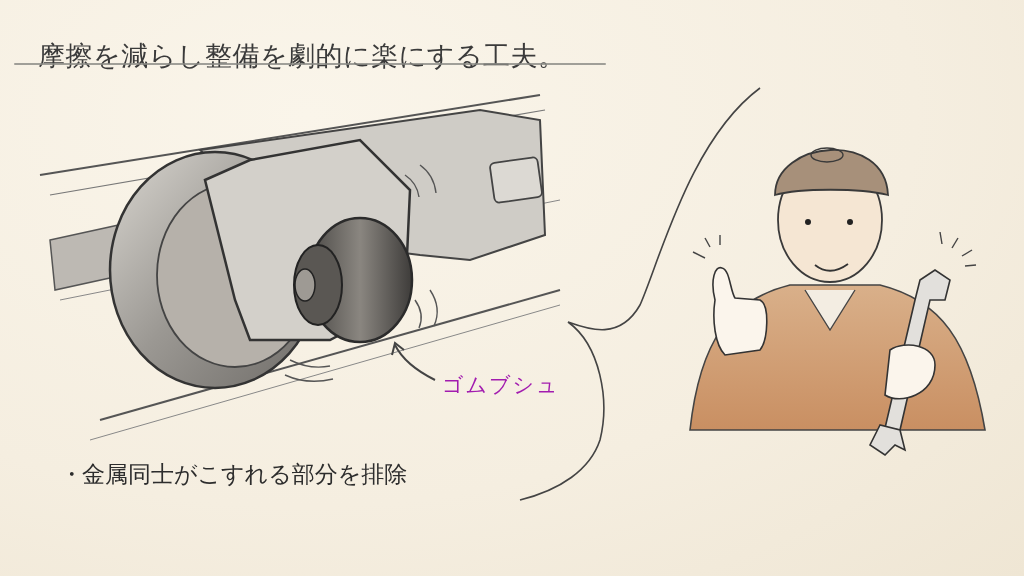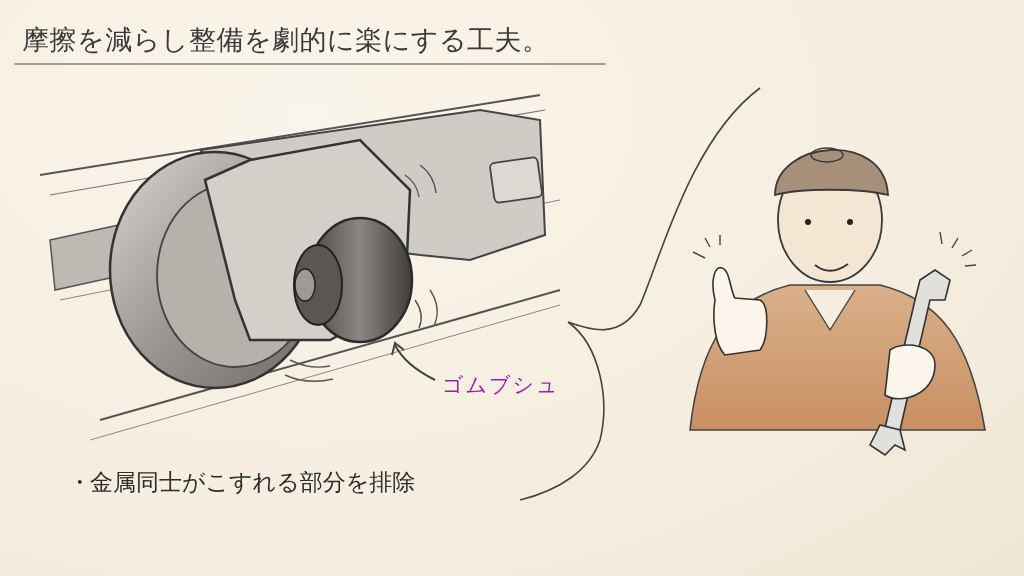--- a/index.html
+++ b/index.html
@@ -1,25 +1,25 @@
 <!DOCTYPE html>
 <html><head>
 <meta charset="utf-8">
 <style>
   html,body{margin:0;padding:0;}
   body{width:1024px;height:576px;overflow:hidden;background:#f7f1e4;position:relative;
        font-family:"DejaVu Sans","Liberation Sans",sans-serif;color:#333;}
   .paper{position:absolute;inset:0;background:
       radial-gradient(ellipse at 30% 20%, #faf5ea 0%, #f5eee0 60%, #efe6d4 100%);}
   .title{position:absolute;left:22px;top:22px;font-size:27px;color:#3a3a3a;letter-spacing:0.5px;
-         font-weight:normal;margin:0;}
+         font-weight:normal;margin:16px;}
   .title-rule{position:absolute;left:14px;top:63px;width:592px;height:2px;background:#8a8a85;
               border-radius:2px;opacity:.8;}
   .illus{position:absolute;left:0;top:0;}
-  .bullets{position:absolute;left:56px;top:452px;margin:12px;padding:0;list-style:none;}
+  .bullets{position:absolute;left:56px;top:452px;margin:4px;padding:0;list-style:none;}
   .bullets li{font-size:23px;line-height:36px;color:#2d2d2d;white-space:nowrap;}
   .bullets .dot{display:inline-block;width:22px;}
   .label{position:absolute;left:442px;top:371px;font-size:21px;color:#a21caf;letter-spacing:2px;
          font-family:"DejaVu Sans",sans-serif;}
 </style>
 </head>
 <body>
 
 <div class="paper"></div>
 

